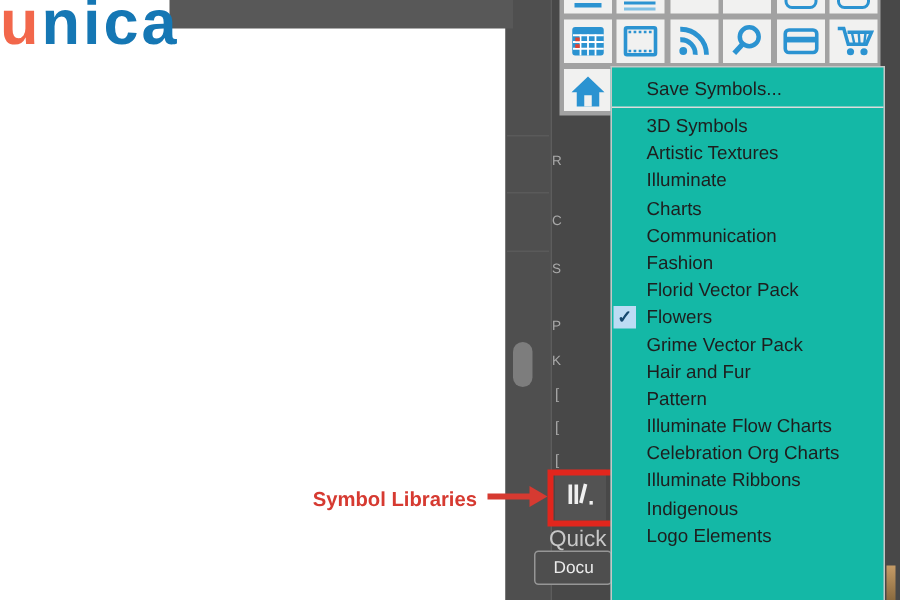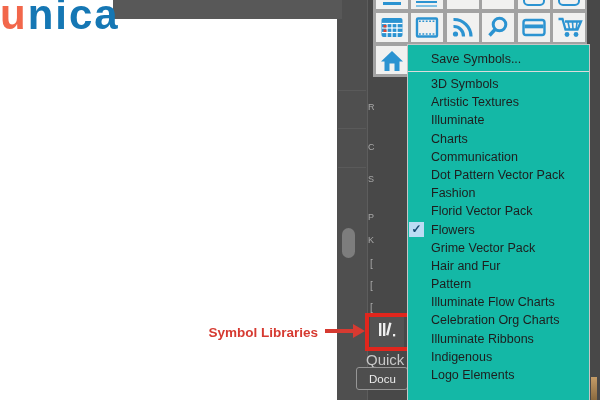--- a/index.html
+++ b/index.html
@@ -221,23 +221,20 @@
         </div>
 
         <div class="menu-item">
           <span>Charts</span>
         </div>
 
         <div class="menu-item">
           <span>Communication</span>
         </div>
 
-        <div class="menu-item">
-          <span>Dot Pattern Vector Pack</span>
-        </div>
 
         <div class="menu-item">
           <span>Fashion</span>
         </div>
 
         <div class="menu-item">
           <span>Florid Vector Pack</span>
         </div>
 
         <div class="menu-item checked">

